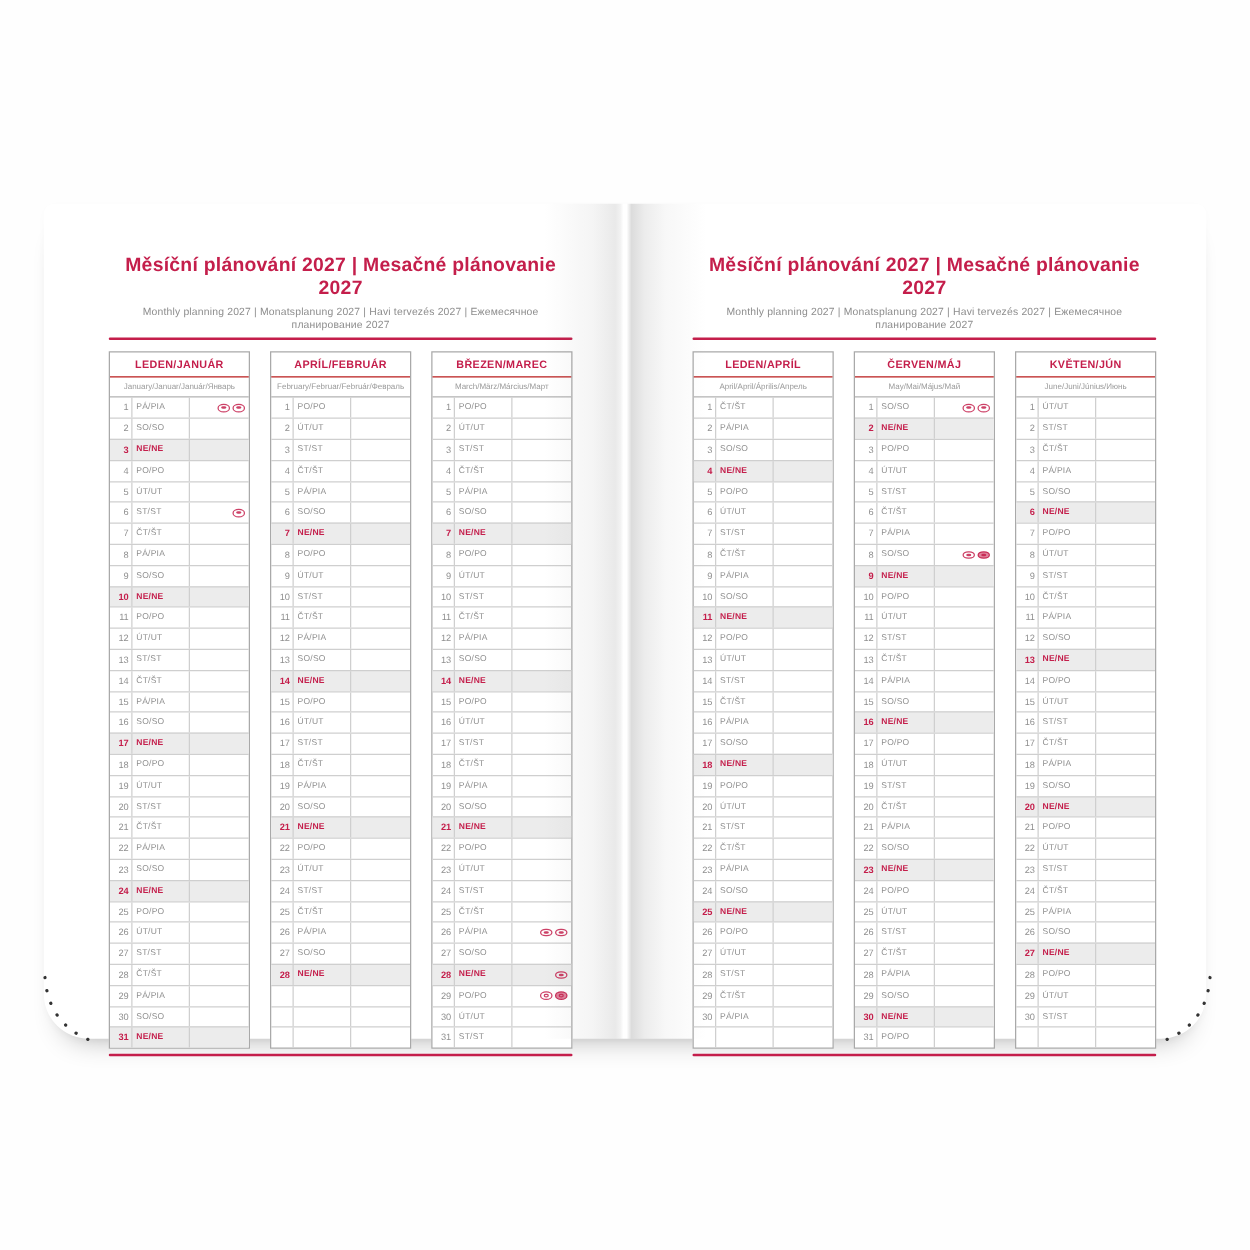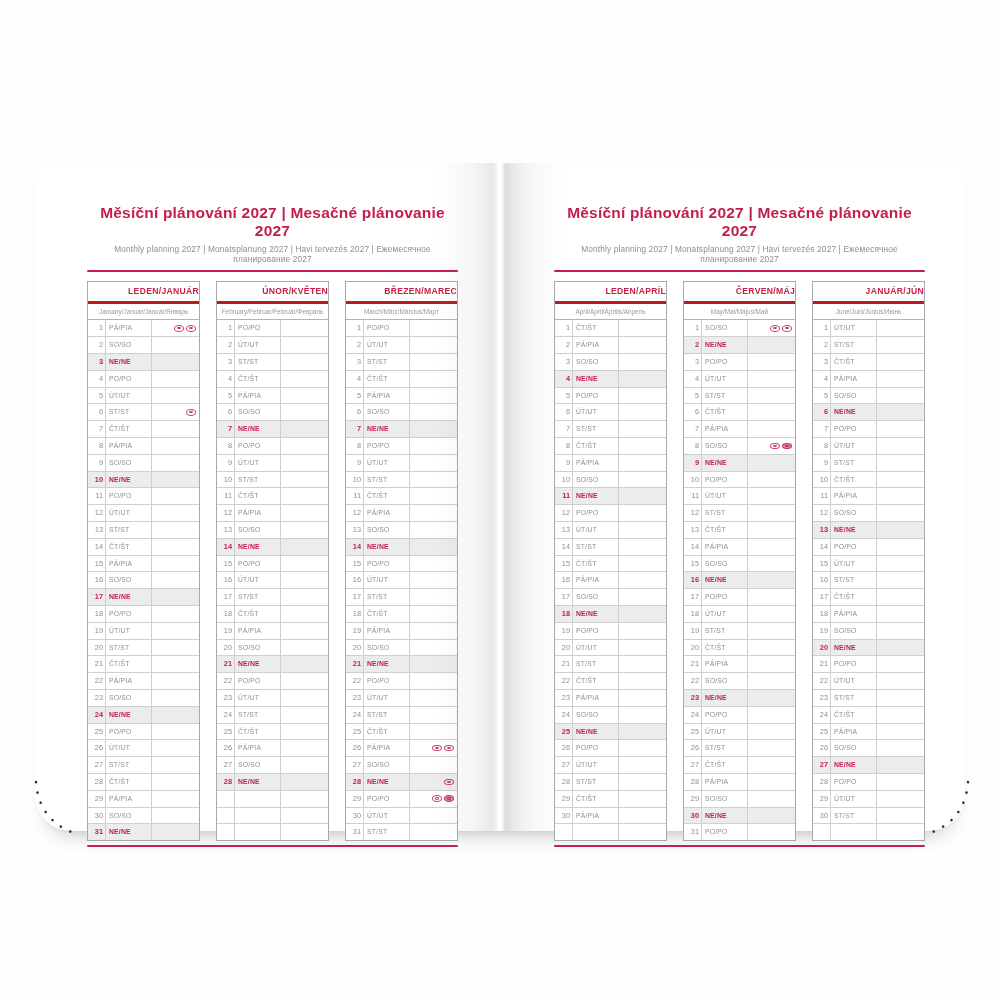--- a/index.html
+++ b/index.html
@@ -39,23 +39,23 @@
   }
   .page-subtitle{margin-top:4px;font-size:8.3px;color:#8d8d8d;letter-spacing:.15px;}
   .rule{height:2.4px;background:var(--red);margin-top:6px;border-radius:1px;}
   .rule.bottom{margin-top:4px;}
   .cols{margin-top:9px;display:flex;justify-content:space-between;}
   .month{
     width:113px;box-sizing:border-box;background:#fff;
     border:1px solid #a9a9a9;
   }
   .m-head{
-    height:19px;line-height:19px;text-align:right;
+    height:19px;line-height:19px;text-align:center;
     font-size:8.6px;font-weight:bold;color:var(--red);letter-spacing:.3px;
-    border-bottom:3px solid #b91c1c;white-space:nowrap;
+    border-bottom:1px solid #b91c1c;white-space:nowrap;
   }
   .m-sub{
     height:15px;line-height:15px;text-align:center;
     font-size:6.4px;color:#9a9a9a;border-bottom:1px solid #b3b3b3;white-space:nowrap;
   }
   .m-row{display:flex;height:15.8px;align-items:stretch;}
   .m-row + .m-row{border-top:1px solid #cfcfcf;}
   .c-num{
     width:15px;flex:0 0 15px;text-align:right;padding-right:2px;
     font-size:7.4px;line-height:15px;color:#8f8f8f;border-right:1px solid #cfcfcf;
@@ -256,21 +256,21 @@
               <span class="c-day">SO/SO</span>
               <span class="c-note"></span>
             </div>
             <div class="m-row sunday">
               <span class="c-num">31</span>
               <span class="c-day">NE/NE</span>
               <span class="c-note"></span>
             </div>
           </div>
           <div class="month">
-            <div class="m-head">ÚNOR/KVĚTEN</div>
+            <div class="m-head">APRÍL/FEBRUÁR</div>
             <div class="m-sub">February/Februar/Február/Февраль</div>
             <div class="m-row">
               <span class="c-num">1</span>
               <span class="c-day">PO/PO</span>
               <span class="c-note"></span>
             </div>
             <div class="m-row">
               <span class="c-num">2</span>
               <span class="c-day">ÚT/UT</span>
               <span class="c-note"></span>
@@ -917,21 +917,21 @@
               <span class="c-day">NE/NE</span>
               <span class="c-note"></span>
             </div>
             <div class="m-row">
               <span class="c-num">31</span>
               <span class="c-day">PO/PO</span>
               <span class="c-note"></span>
             </div>
           </div>
           <div class="month">
-            <div class="m-head">JANUÁR/JÚN</div>
+            <div class="m-head">KVĚTEN/JÚN</div>
             <div class="m-sub">June/Juni/Június/Июнь</div>
             <div class="m-row">
               <span class="c-num">1</span>
               <span class="c-day">ÚT/UT</span>
               <span class="c-note"></span>
             </div>
             <div class="m-row">
               <span class="c-num">2</span>
               <span class="c-day">ST/ST</span>
               <span class="c-note"></span>

